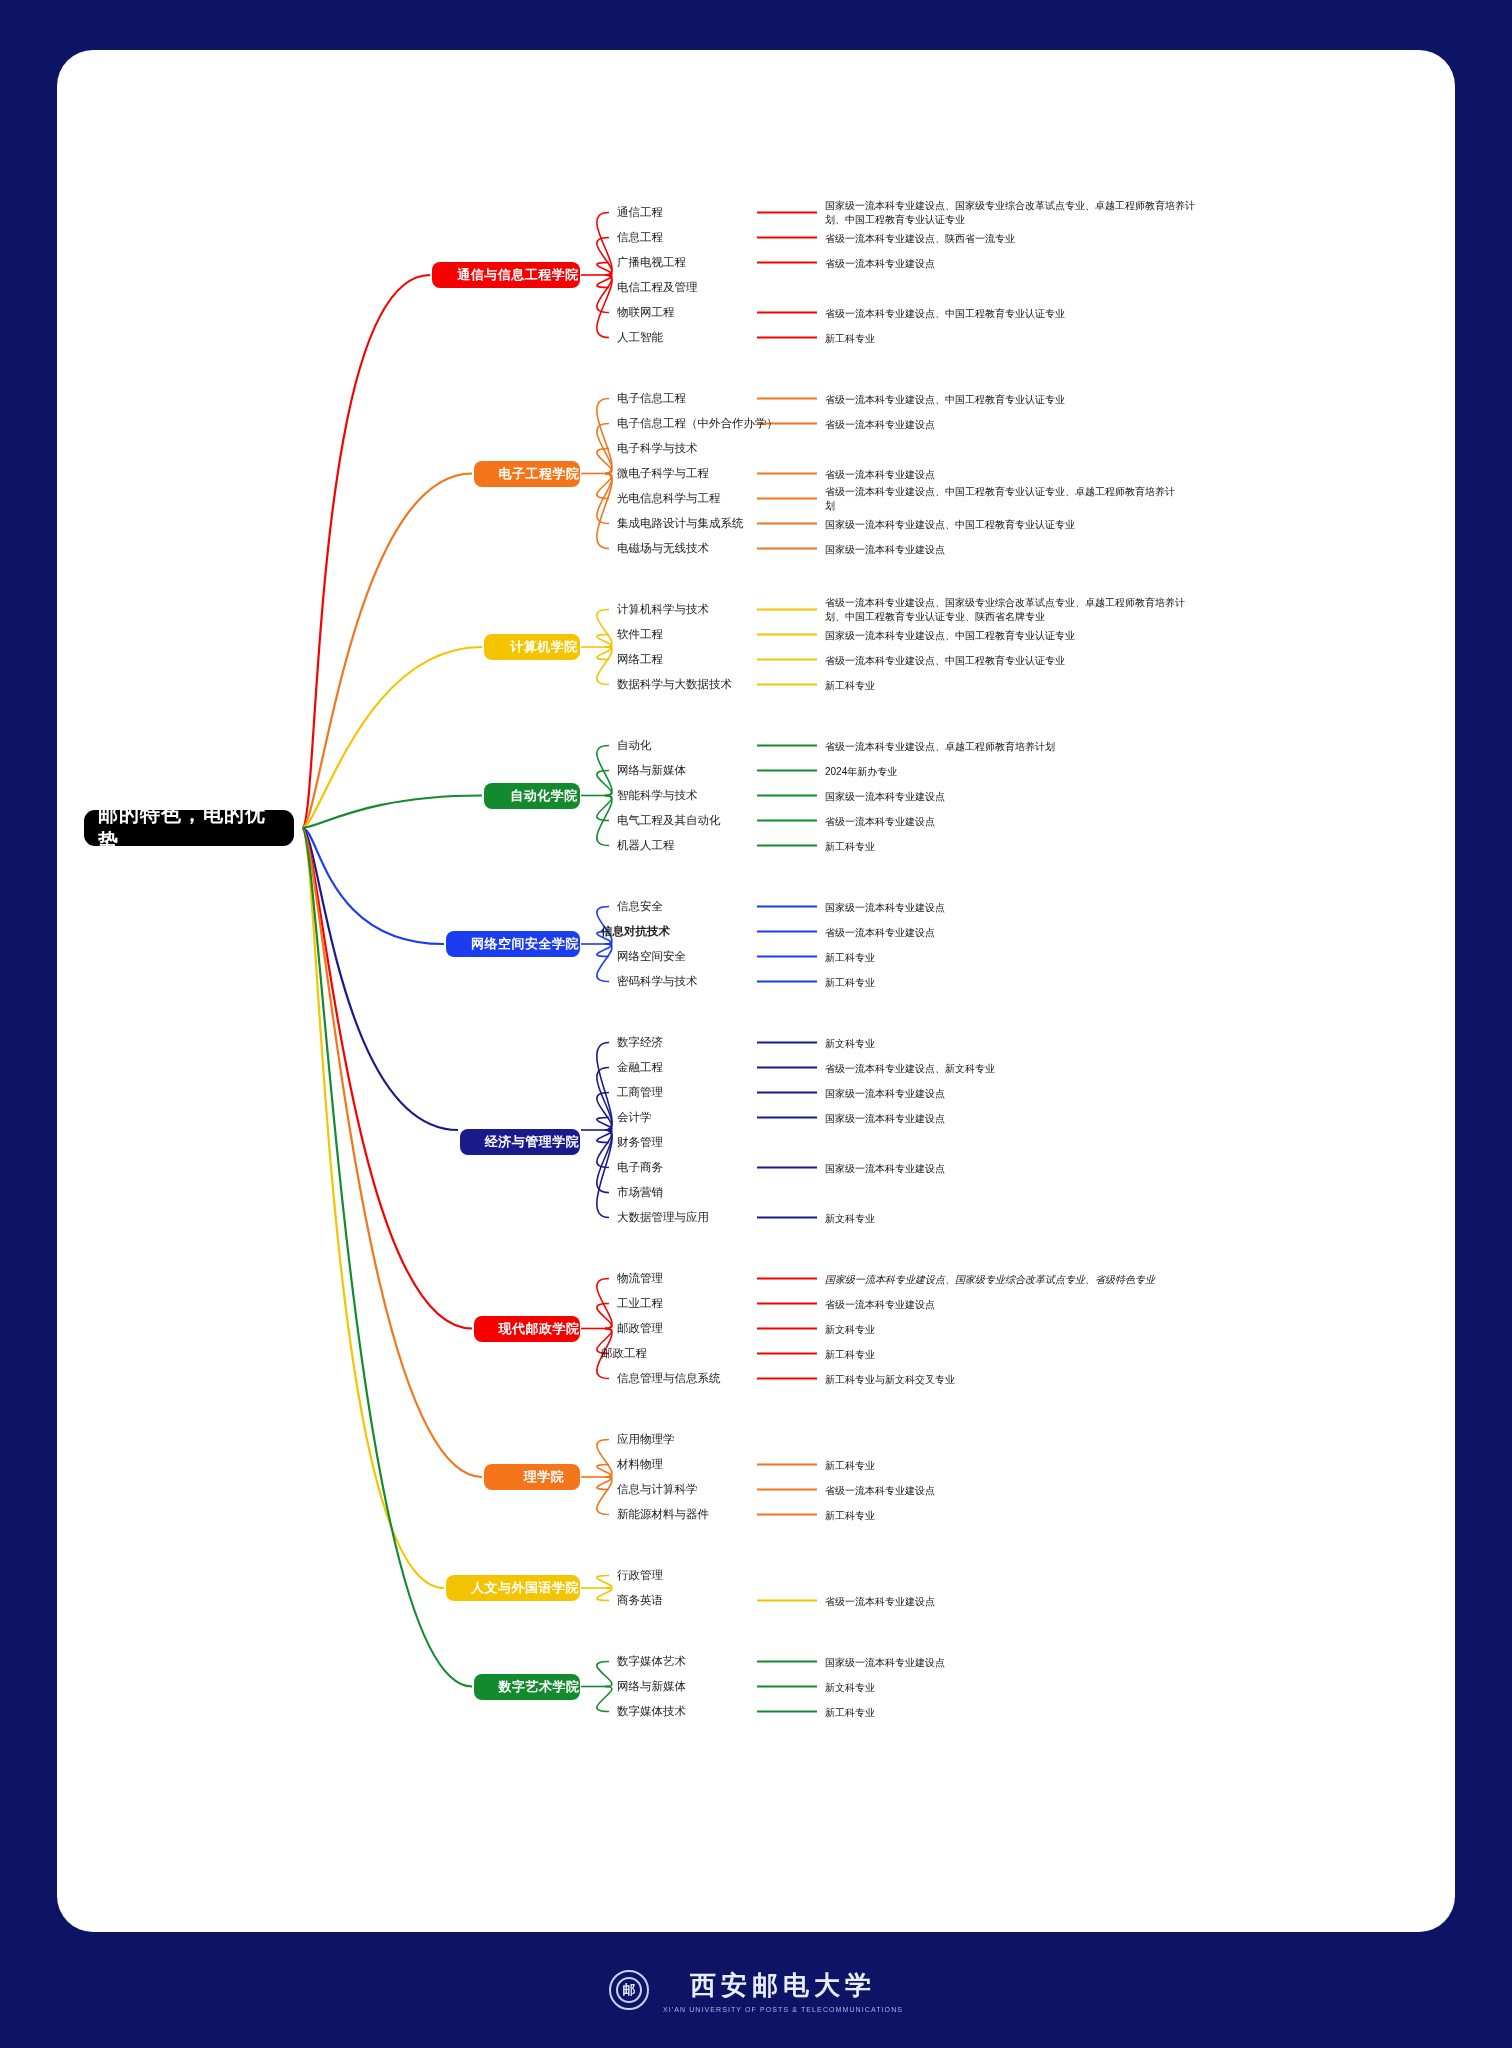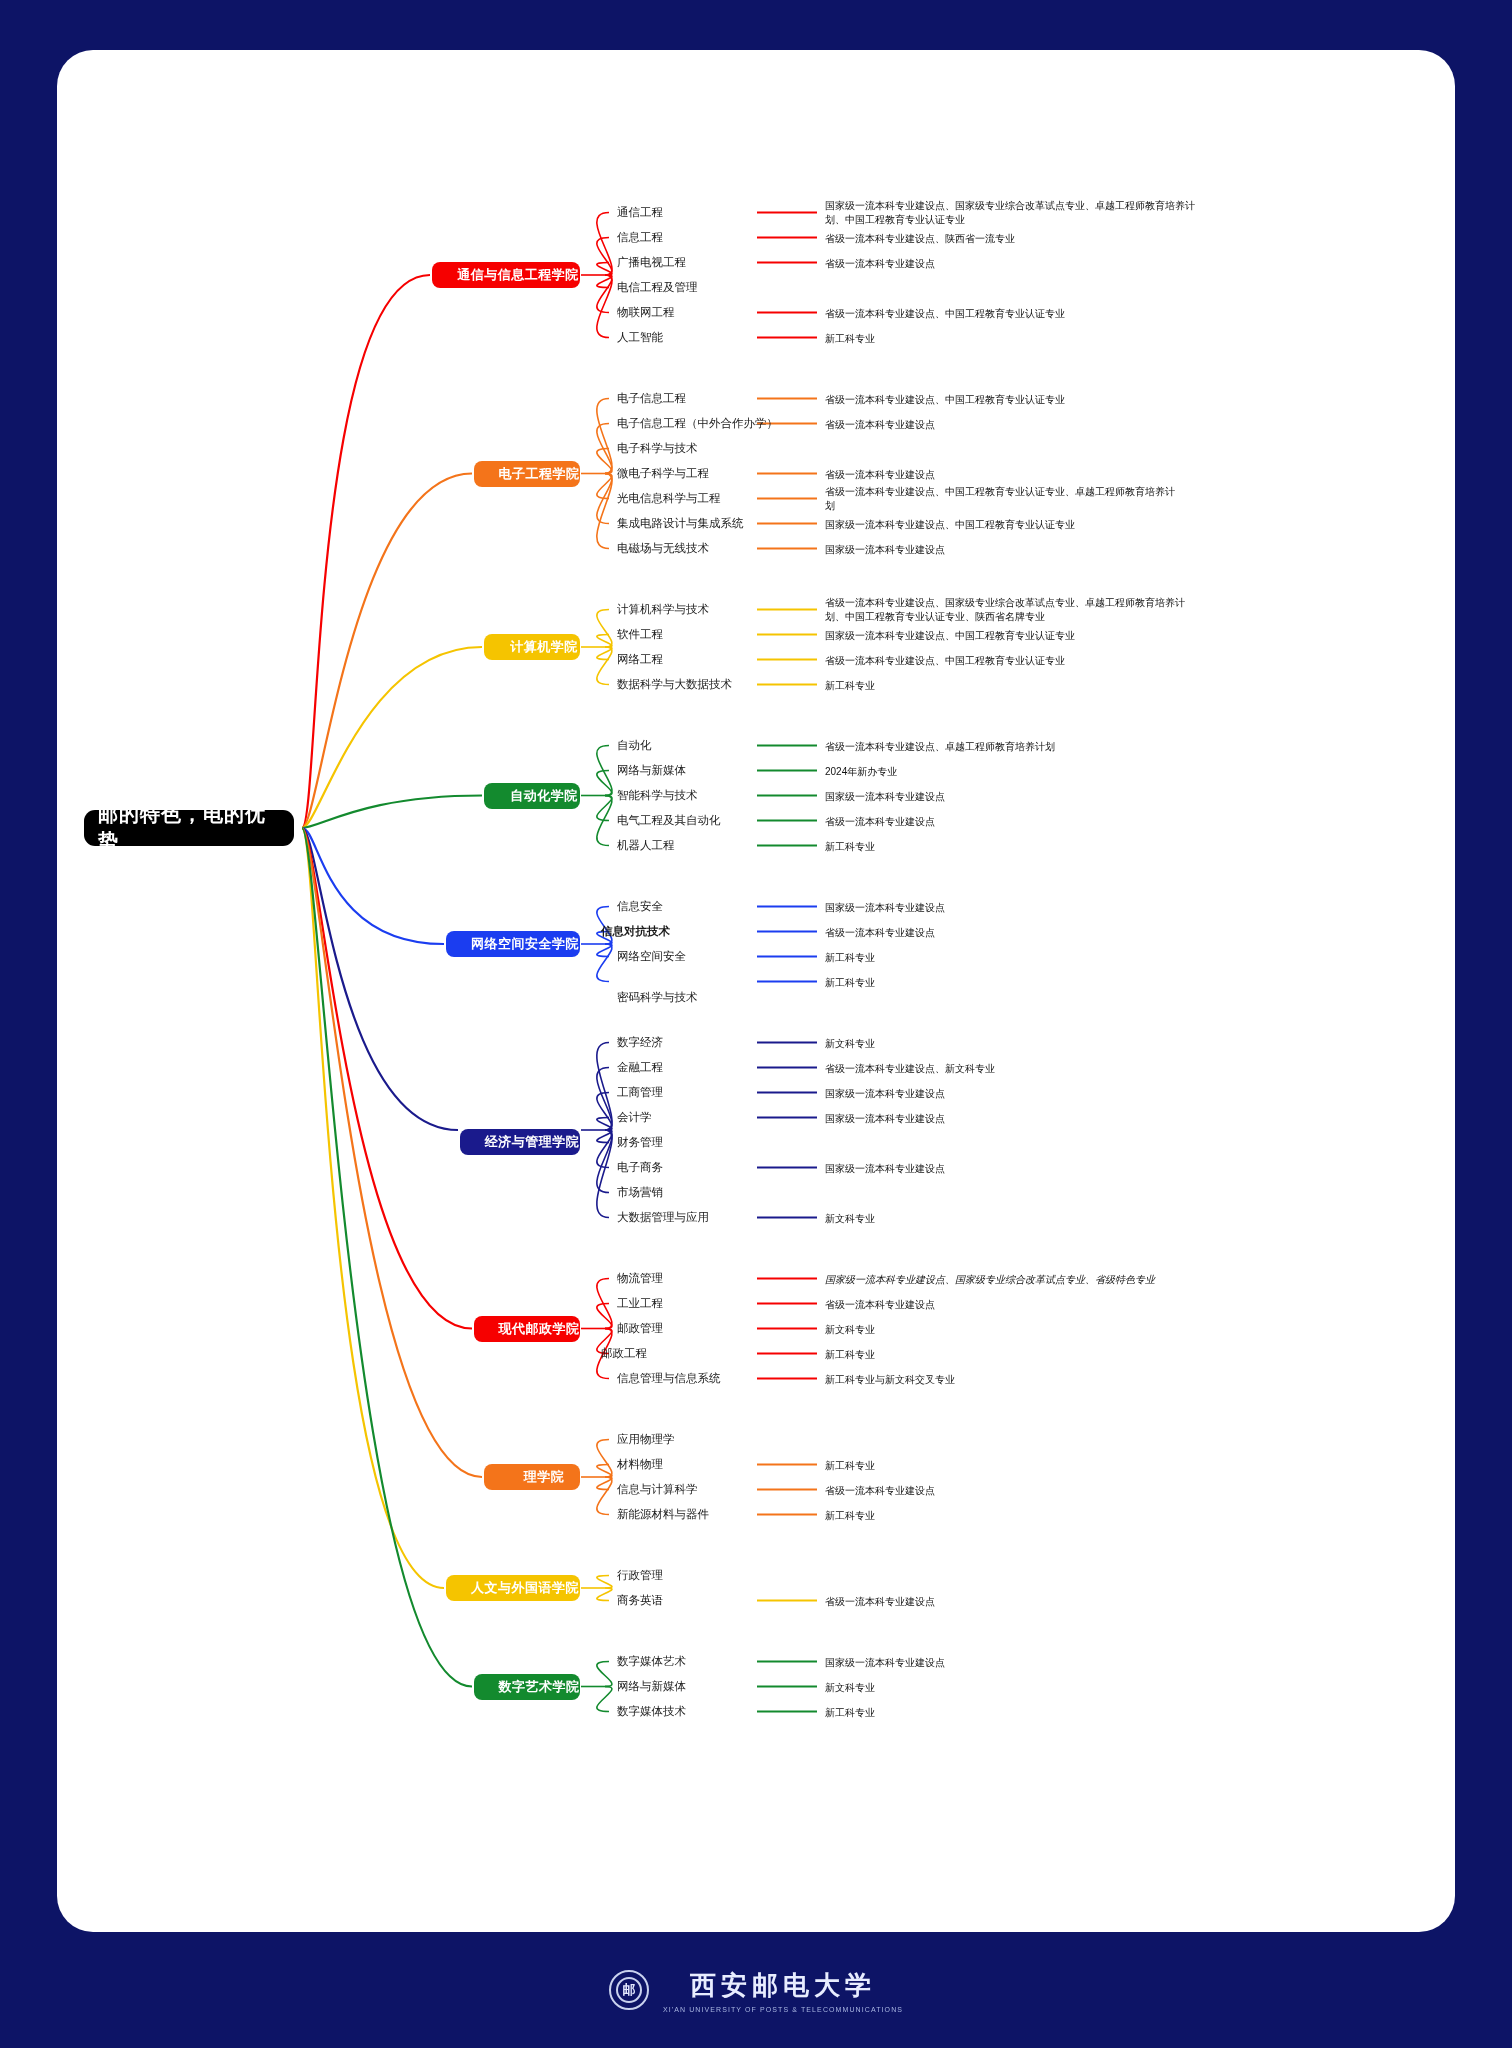--- a/index.html
+++ b/index.html
@@ -299,21 +299,21 @@
       </div>
       <div class="node desc" style="left: 768px; top: 850.5px;"><span>国家级一流本科专业建设点</span></div>
       <div class="node major" style="left: 544px; top: 872.5px; height: 18px; font-weight: bold;">
         <span>信息对抗技术</span>
       </div>
       <div class="node desc" style="left: 768px; top: 875.5px;"><span>省级一流本科专业建设点</span></div>
       <div class="node major" style="left: 560px; top: 897.5px; height: 18px;">
         <span>网络空间安全</span>
       </div>
       <div class="node desc" style="left: 768px; top: 900.5px;"><span>新工科专业</span></div>
-      <div class="node major" style="left: 560px; top: 922.5px; height: 18px; margin-top: 16px;">
+      <div class="node major" style="left: 560px; top: 922.5px; height: 18px;">
         <span>密码科学与技术</span>
       </div>
       <div class="node desc" style="left: 768px; top: 925.5px;"><span>新工科专业</span></div>
       <div class="node college" style="left: 403px; top: 1067px; width: 120px; height: 26px; background: rgb(26, 26, 140); margin-top: 12px;">
         <span>经济与管理学院</span>
       </div>
       <div class="node major" style="left: 560px; top: 983.5px; height: 18px;">
         <span>数字经济</span>
       </div>
       <div class="node desc" style="left: 768px; top: 986.5px;"><span>新文科专业</span></div>

